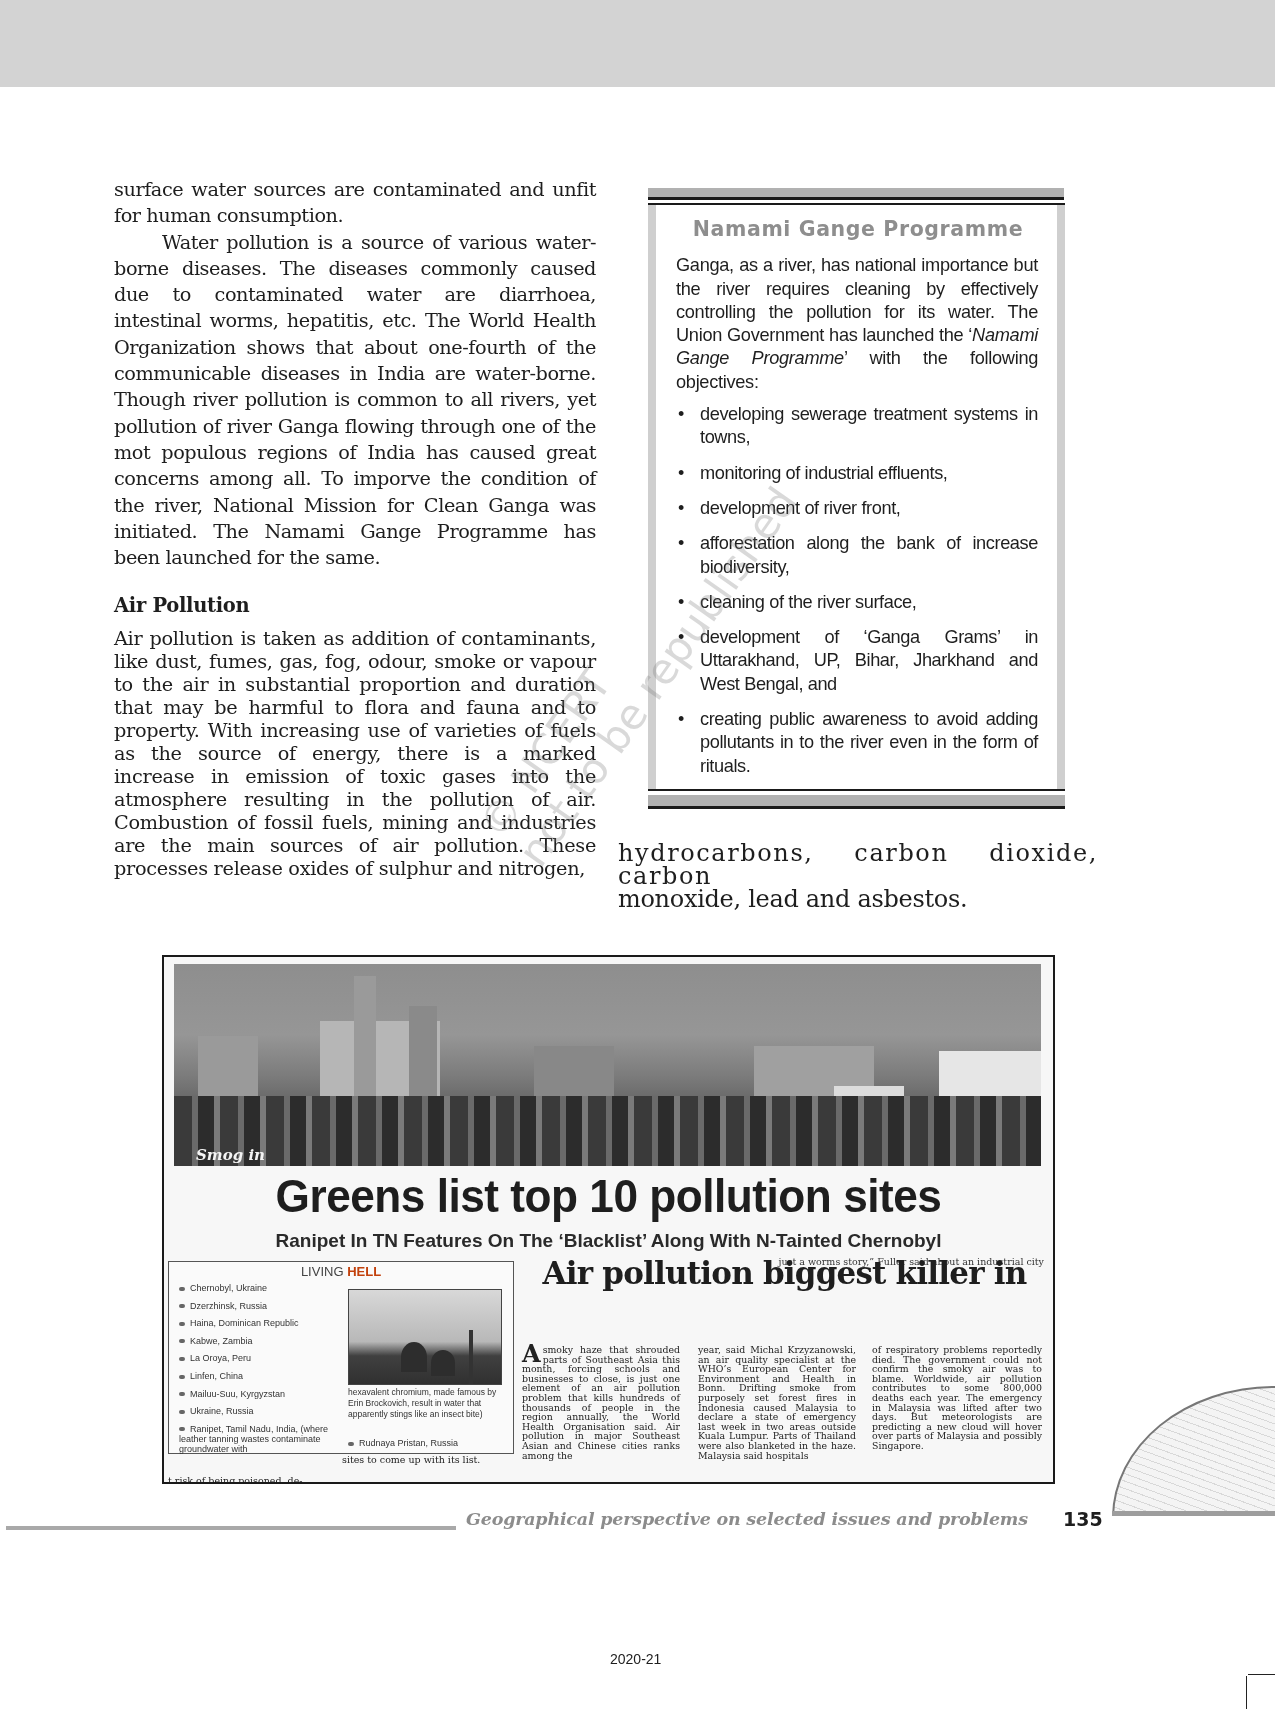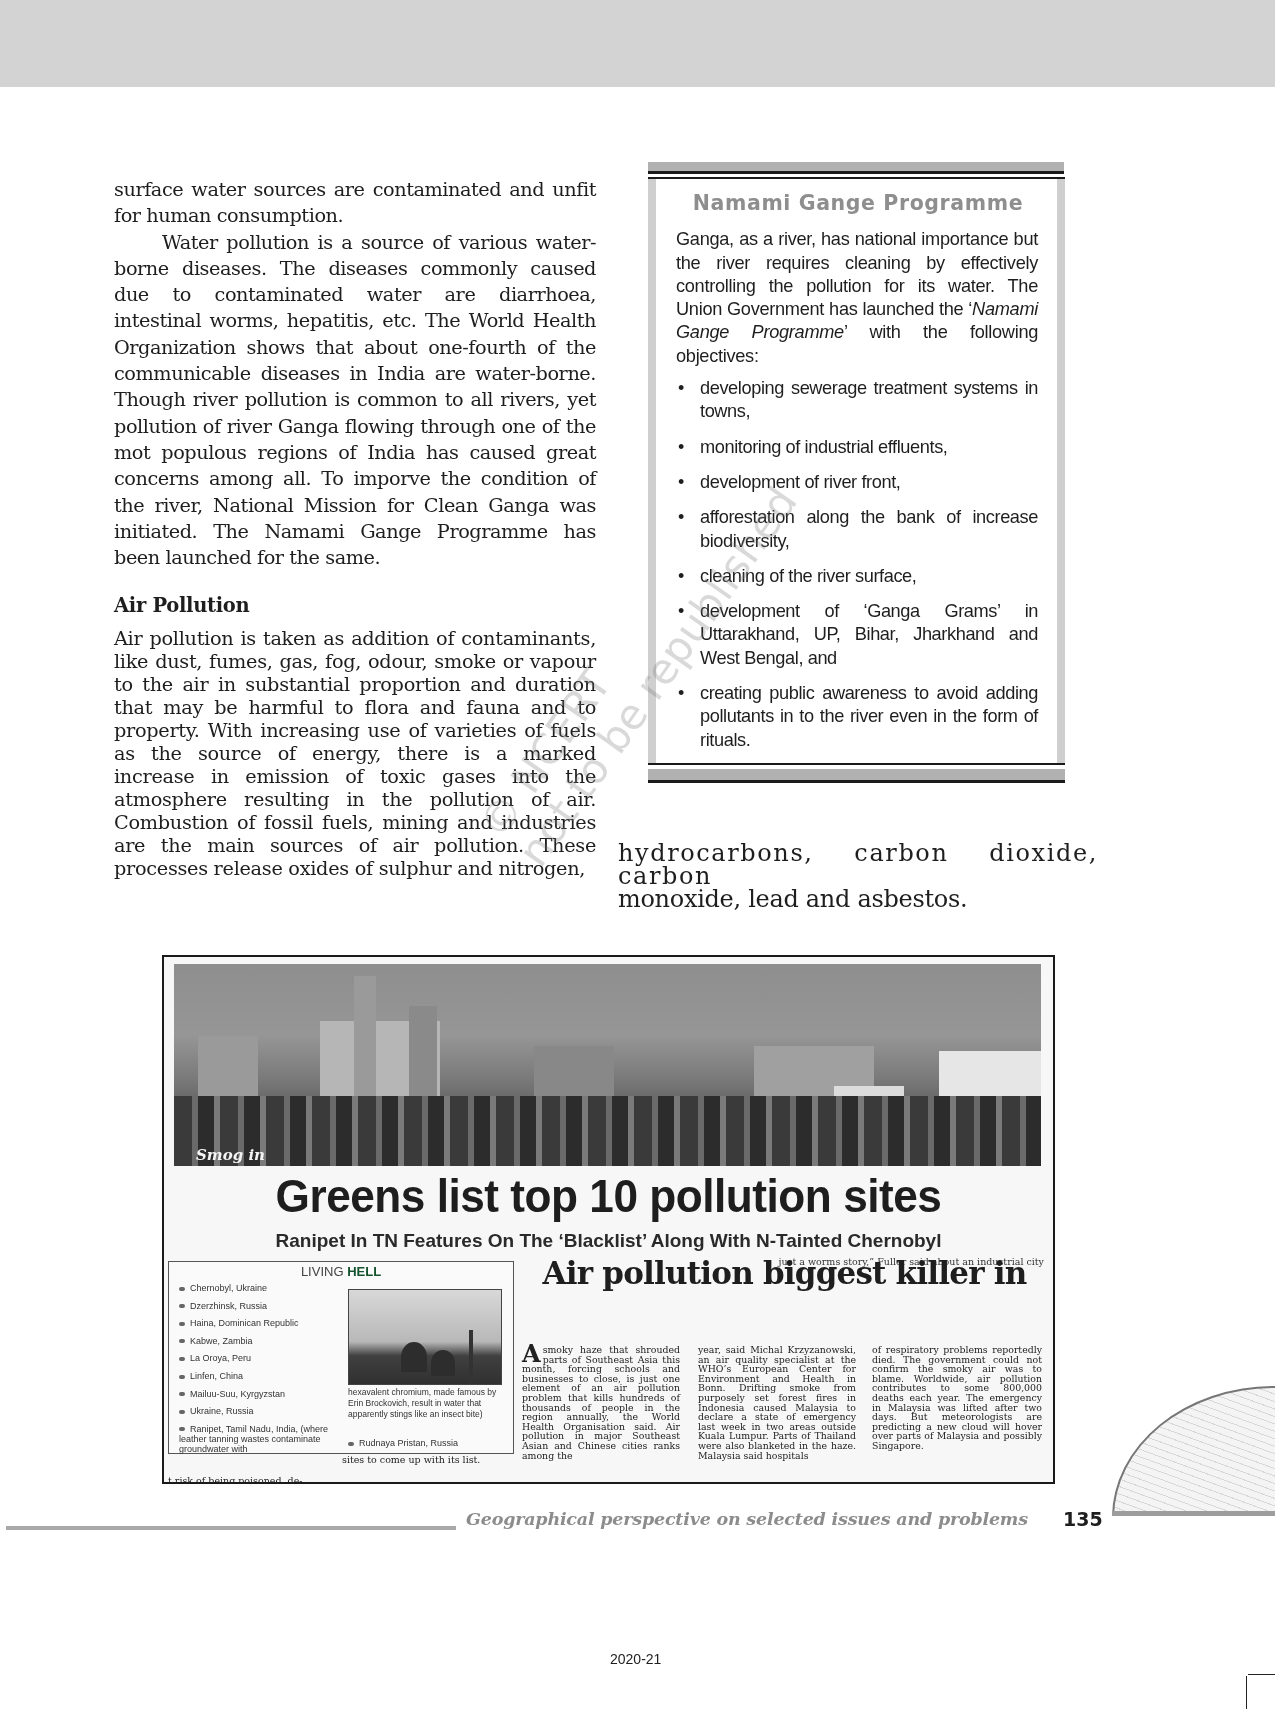--- a/index.html
+++ b/index.html
@@ -18,21 +18,21 @@
   }
   .col-left p { margin: 0; }
   .col-left .indent { text-indent: 48px; }
   .col-left h3 {
     margin: 22px 0 8px 0; font-size: 19.5px; font-weight: bold; letter-spacing: -0.3px; line-height: 26px;
   }
   .col-left .air-para { line-height: 23px; letter-spacing: -0.3px; }
 
   
   .box {
-    position: absolute; left: 648px; top: 162px; width: 468px; height: 645px;
+    position: absolute; left: 648px; top: 188px; width: 468px; height: 645px;
   }
   .box .bar-top { position: absolute; left: 0; top: 0; width: 416px; height: 9px; background: #b1b1b1; }
   .box .line-top1 { position: absolute; left: 0; top: 9px; width: 416px; height: 3px; background: #1a1a1a; }
   .box .line-top2 { position: absolute; left: 0; top: 15px; width: 417px; height: 2px; background: #1a1a1a; }
   .box .side-l { position: absolute; left: 0; top: 17px; width: 8px; height: 584px; background: #cfcfcf; }
   .box .side-r { position: absolute; left: 409px; top: 17px; width: 8px; height: 584px; background: #cfcfcf; }
   .box .line-bot1 { position: absolute; left: 0; top: 601px; width: 417px; height: 2px; background: #1a1a1a; }
   .box .bar-bot { position: absolute; left: 0; top: 607px; width: 417px; height: 11px; background: #b1b1b1; }
   .box .line-bot2 { position: absolute; left: 0; top: 618px; width: 417px; height: 3px; background: #1a1a1a; }
 
@@ -91,21 +91,21 @@
     letter-spacing: -0.5px; transform: scaleX(0.96);
   }
   .subhead1 {
     position: absolute; left: 0; top: 273px; width: 889px; text-align: center;
     font-family: "Liberation Sans", sans-serif; font-size: 19px; color: #2a2a2a; font-weight: bold;
   }
   .living {
     position: absolute; left: 4px; top: 304px; width: 344px; height: 191px; border: 1px solid #555; background: #fafafa;
   }
   .living .lh-title { text-align: center; font-family: "Liberation Sans", sans-serif; font-size: 13px; color: #444; margin-top: 2px; }
-  .living .lh-title b { color: #14532d; }
+  .living .lh-title b { color: #c2410c; }
   .living ul { list-style: none; margin: 4px 0 0 10px; padding: 0; font-family: "Liberation Sans", sans-serif; font-size: 9px; color: #333; width: 160px; }
   .living li { margin-bottom: 7.6px; line-height: 10px; }
   .living li .dot { display: inline-block; width: 6px; height: 4px; background: #666; border-radius: 3px; margin-right: 5px; vertical-align: middle; }
   .living .thumb { position: absolute; left: 179px; top: 27px; width: 152px; height: 94px;
     background: linear-gradient(to bottom, #d8d8d8 0%, #b8b8b8 55%, #404040 70%, #303030 100%); border: 1px solid #444; }
   .living .thumb .chimney { position: absolute; left: 120px; top: 40px; width: 4px; height: 54px; background: #333; }
   .living .thumb .head1 { position: absolute; left: 52px; top: 52px; width: 26px; height: 30px; background: #2d2d2d; border-radius: 50% 50% 0 0; }
   .living .thumb .head2 { position: absolute; left: 82px; top: 60px; width: 24px; height: 26px; background: #2d2d2d; border-radius: 50% 50% 0 0; }
   .living .caption { position: absolute; left: 179px; top: 125px; width: 160px; font-family: "Liberation Sans", sans-serif; font-size: 8.5px; line-height: 11px; color: #333; }
   .living .rudnaya { position: absolute; left: 179px; top: 176px; font-family: "Liberation Sans", sans-serif; font-size: 9px; color: #333; }

